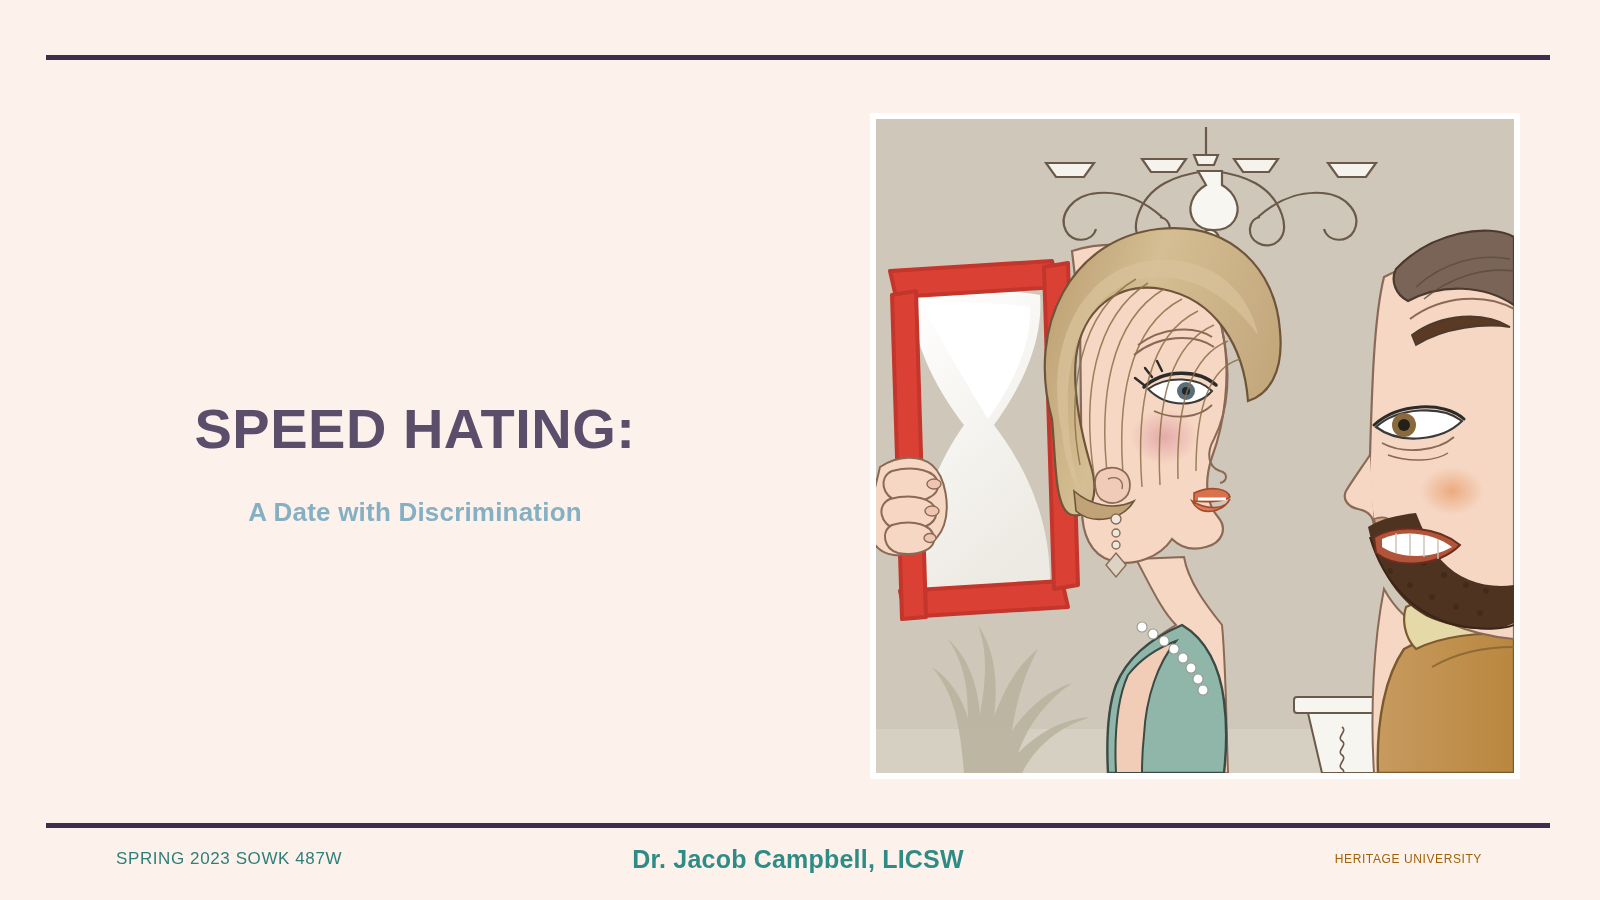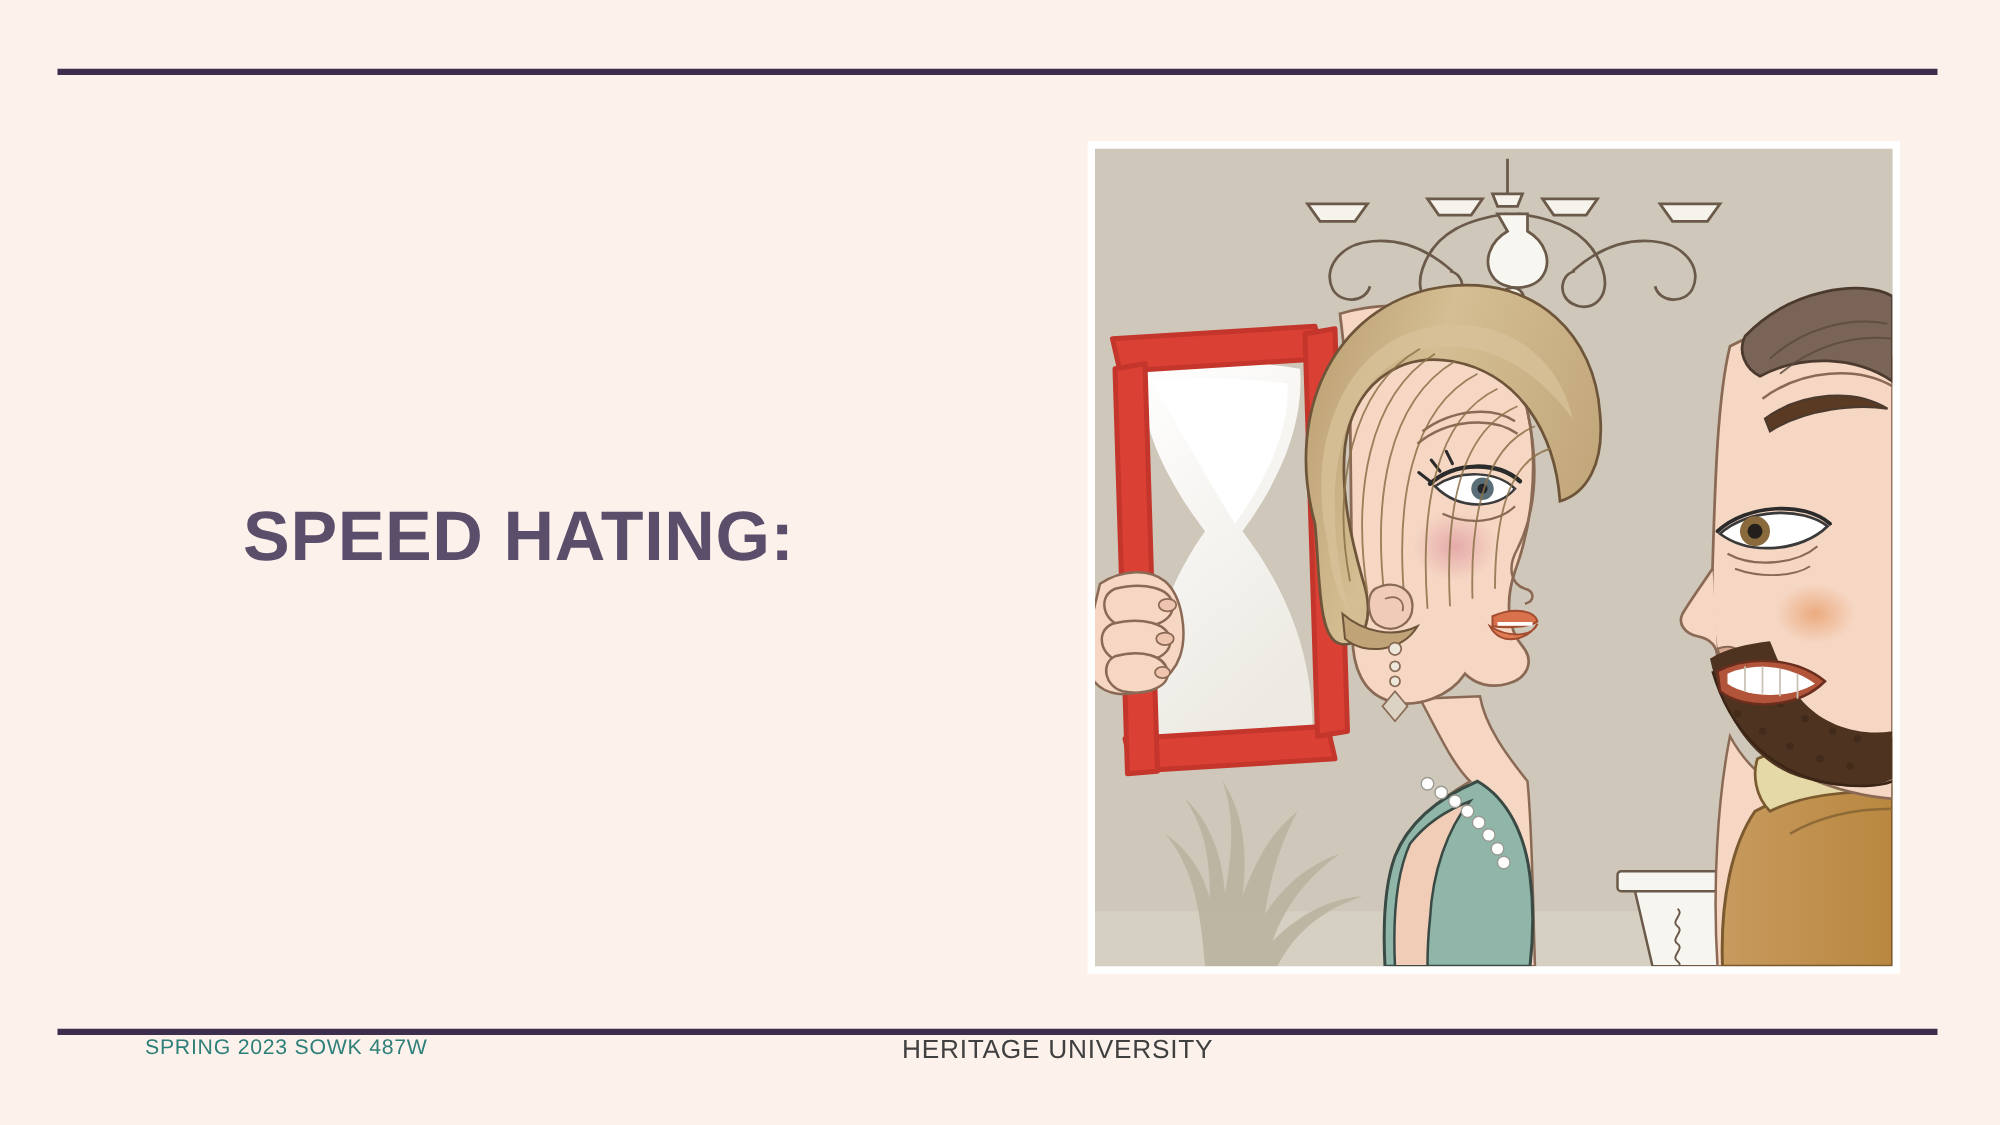--- a/index.html
+++ b/index.html
@@ -60,43 +60,44 @@
   }
 
   
   .footer {
     position: absolute;
     left: 46px;
     right: 50px;
     top: 828px;
     height: 62px;
     display: flex;
+    align-items: center;
   }
   .footer-left {
     flex: 0 0 33%;
     padding-left: 70px;
     font-size: 17px;
     letter-spacing: 0.6px;
     color: #2E7F78;
   }
   .footer-center {
     flex: 0 0 34%;
     text-align: center;
     font-size: 25px;
     font-weight: 700;
     color: #2E8C85;
     letter-spacing: 0.2px;
   }
   .footer-right {
     flex: 0 0 33%;
     text-align: right;
     padding-right: 68px;
-    font-size: 21px;
+    font-size: 12px;
     letter-spacing: 0.6px;
-    color: #404040;
+    color: #a16207;
   }
 
   
   .illustration-frame {
     position: absolute;
     left: 870px;
     top: 113px;
     width: 650px;
     height: 666px;
     background: #FFFFFF;
@@ -113,20 +114,21 @@
 </style>
 </head>
 <body>
 
 <div class="slide">
 
   <div class="rule rule-top"></div>
 
   <div class="title-block">
     <div class="slide-title">SPEED HATING:</div>
+    <div class="slide-subtitle">A Date with Discrimination</div>
   </div>
 
   <div class="illustration-frame">
     <div class="illustration">
       <svg viewBox="0 0 638 654" preserveAspectRatio="xMidYMid slice" aria-hidden="true">
         <defs>
           <linearGradient id="hairGrad" x1="0" y1="0" x2="1" y2="0.4">
             <stop offset="0%" stop-color="#B89B6E"></stop>
             <stop offset="45%" stop-color="#D5BE93"></stop>
             <stop offset="100%" stop-color="#C3A87C"></stop>
@@ -354,16 +356,17 @@
           </g>
         </g>
       </svg>
     </div>
   </div>
 
   <div class="rule rule-bottom"></div>
 
   <div class="footer">
     <div class="footer-left">SPRING 2023 SOWK 487W</div>
+    <div class="footer-center">Dr. Jacob Campbell, LICSW</div>
     <div class="footer-right">HERITAGE UNIVERSITY</div>
   </div>
 
 </div>
 
 </body></html>

